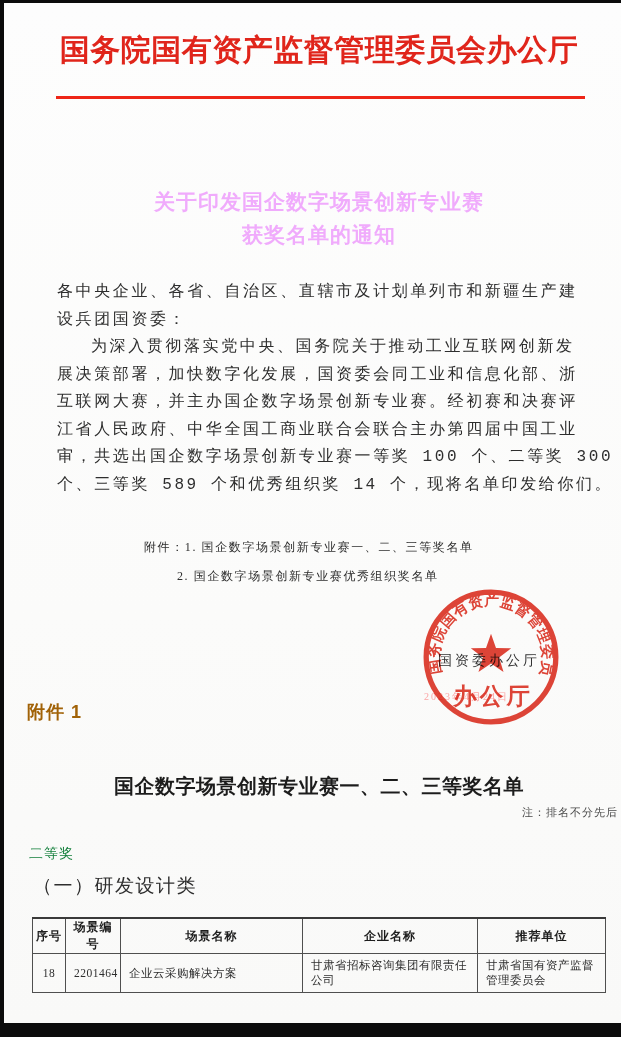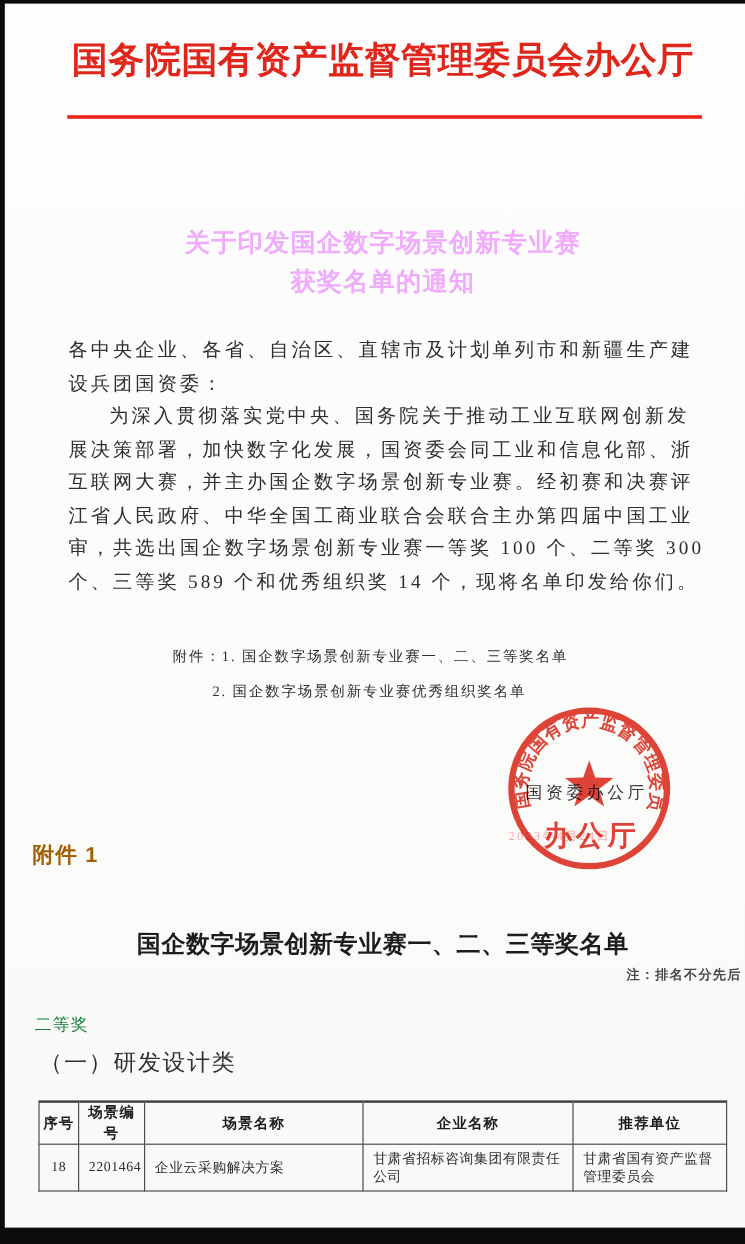--- a/index.html
+++ b/index.html
@@ -23,20 +23,21 @@
   }
   .doc-title{
     position:absolute;left:4px;right:6px;top:186px;
     text-align:center;font-weight:bold;font-size:21px;line-height:33px;
     color:#f0abfc;letter-spacing:1px;
   }
   .body-text{
     position:absolute;left:57px;top:279px;width:529px;
     font-size:16px;line-height:27.5px;color:#2e2e2e;
     letter-spacing:2.6px;
+    font-family:Liberation Mono, monospace;
   }
   .body-text .line{white-space:nowrap;}
   .indent{padding-left:34px;}
   .attachments{
     position:absolute;left:144px;top:533px;
     font-size:12px;line-height:29px;color:#2e2e2e;letter-spacing:1.6px;
   }
   .attachments .row{white-space:nowrap;}
   .attachments .row2{padding-left:33px;}
   .signer{
@@ -56,21 +57,21 @@
     font-size:18px;font-weight:bold;color:#a16207;letter-spacing:1px;
     font-family:"Liberation Sans","DejaVu Sans",sans-serif;
   }
   .annex-title{
     position:absolute;left:4px;right:6px;top:773px;
     text-align:center;font-size:20px;font-weight:bold;color:#1c1c1c;
     letter-spacing:0.5px;white-space:nowrap;
   }
   .ranking-note{
     position:absolute;right:22px;top:805px;
-    font-size:11px;color:#4a4a4a;letter-spacing:1px;font-weight:bold;
+    font-size:11px;color:#4a4a4a;letter-spacing:1px;
   }
   .award-level{
     position:absolute;left:29px;top:845px;
     font-size:14px;font-weight:normal;color:#15803d;letter-spacing:1px;
     font-family:"Liberation Sans","DejaVu Sans",sans-serif;
   }
   .category{
     position:absolute;left:33px;top:873px;
     font-size:19px;color:#2e2e2e;letter-spacing:1.5px;
   }

